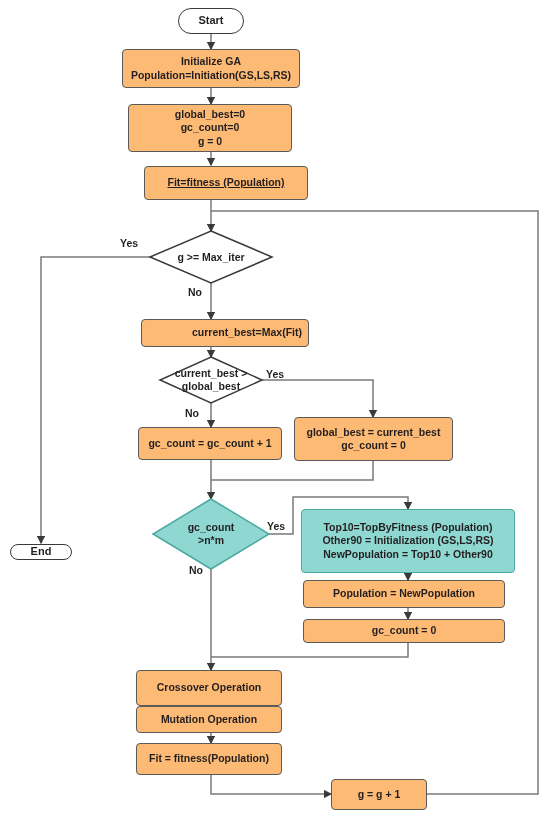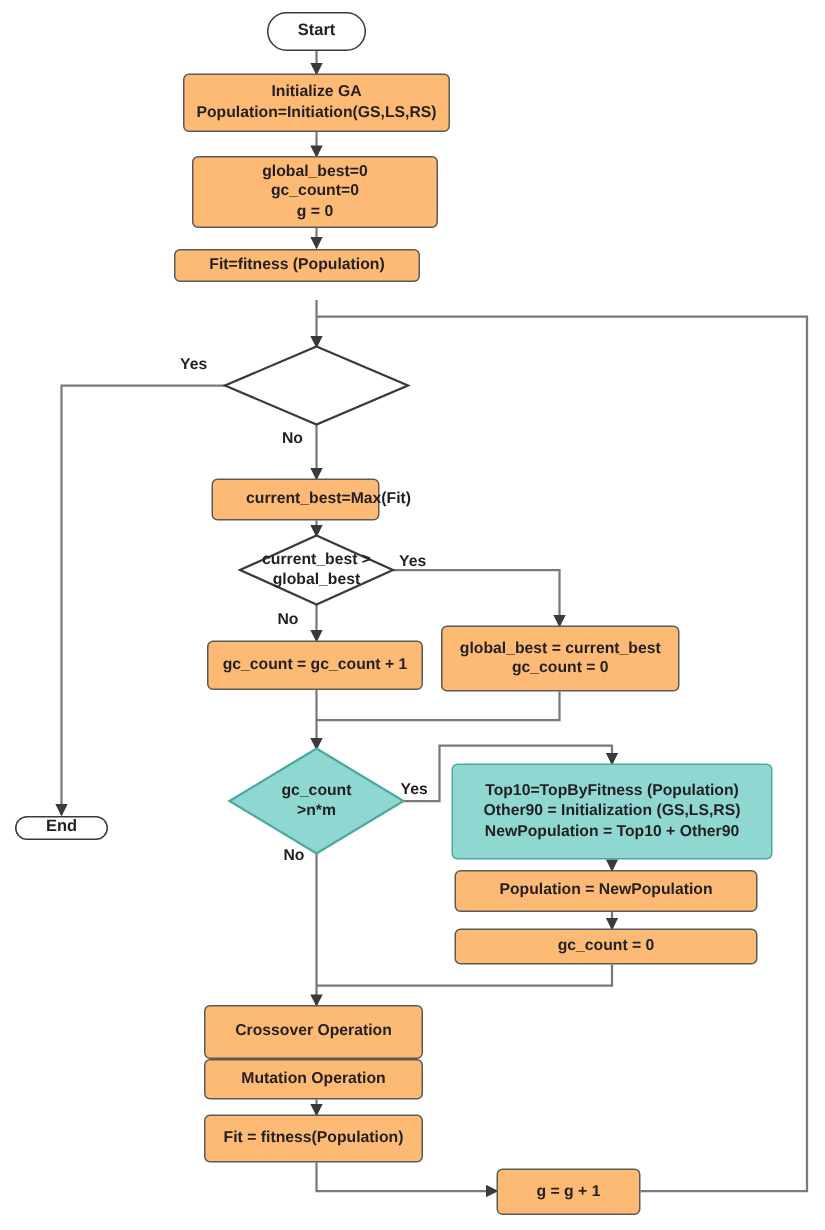--- a/index.html
+++ b/index.html
@@ -142,24 +142,27 @@
 
   <div class="node term" style="left:178px; top:8px; width:66px; height:26px;">Start</div>
 
   <div class="node proc" style="left:122px; top:49px; width:178px; height:39px;">Initialize GA
 Population=Initiation(GS,LS,RS)</div>
 
   <div class="node proc" style="left:128px; top:104px; width:164px; height:48px;">global_best=0
 gc_count=0
 g = 0</div>
 
-  <div class="node proc" style="left:116px; top:166px; width:164px; height:22px;">Fit=fitness  (Population)</div>
-
-
-  <div class="node proc" style="left:141px; top:319px; width:112px; height:28px;padding-left:44px;">current_best=Max(Fit)</div>
+  <div class="node proc" style="left:144px; top:166px; width:164px; height:34px;text-decoration:underline;">Fit=fitness  (Population)</div>
+
+  <div class="diamond" style="left:150px; top:231px; width:122px; height:52px;">
+    <span class="dlabel">g &gt;= Max_iter</span>
+  </div>
+
+  <div class="node proc" style="left:141px; top:319px; width:168px; height:28px;padding-left:44px;">current_best=Max(Fit)</div>
 
   <div class="diamond" style="left:160px; top:357px; width:102px; height:46px;">
     <span class="dlabel">current_best &gt;
 global_best</span>
   </div>
 
   <div class="node proc" style="left:138px; top:427px; width:144px; height:33px;">gc_count = gc_count + 1</div>
 
   <div class="node proc" style="left:294px; top:417px; width:159px; height:44px;">global_best = current_best
 gc_count = 0</div>

